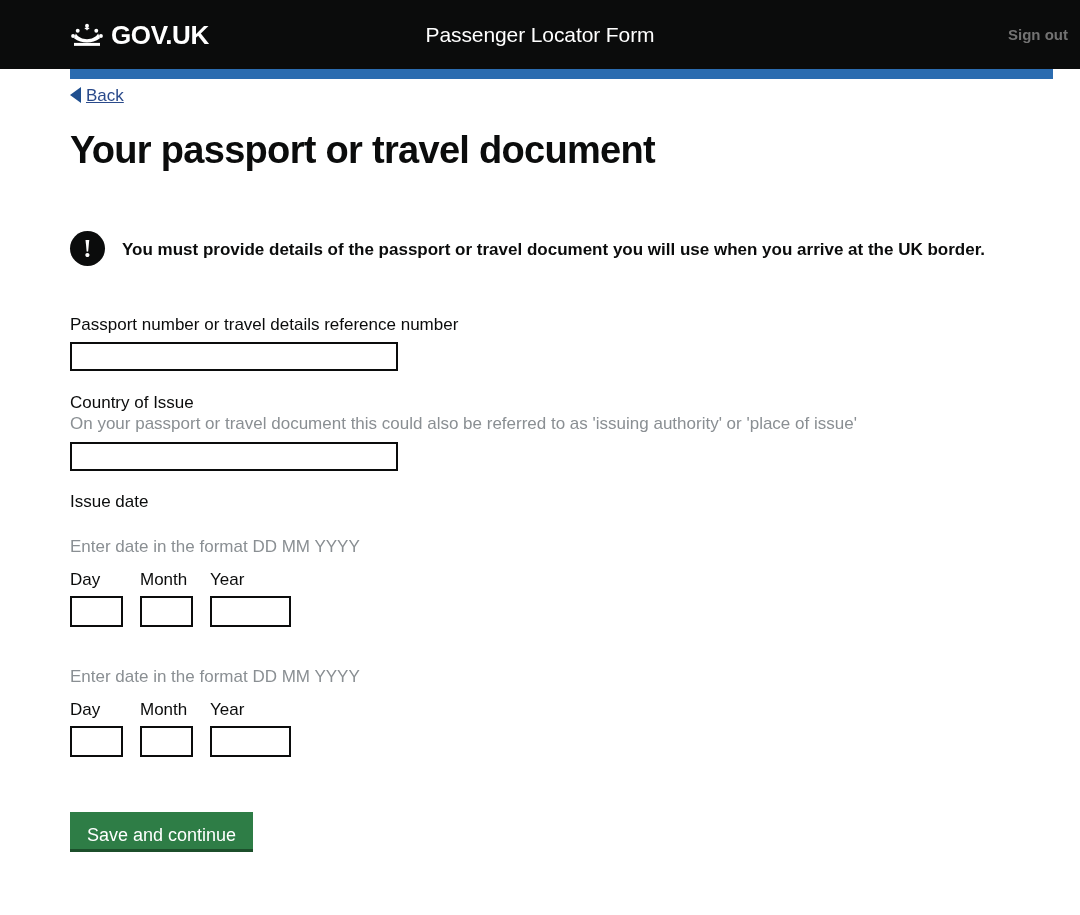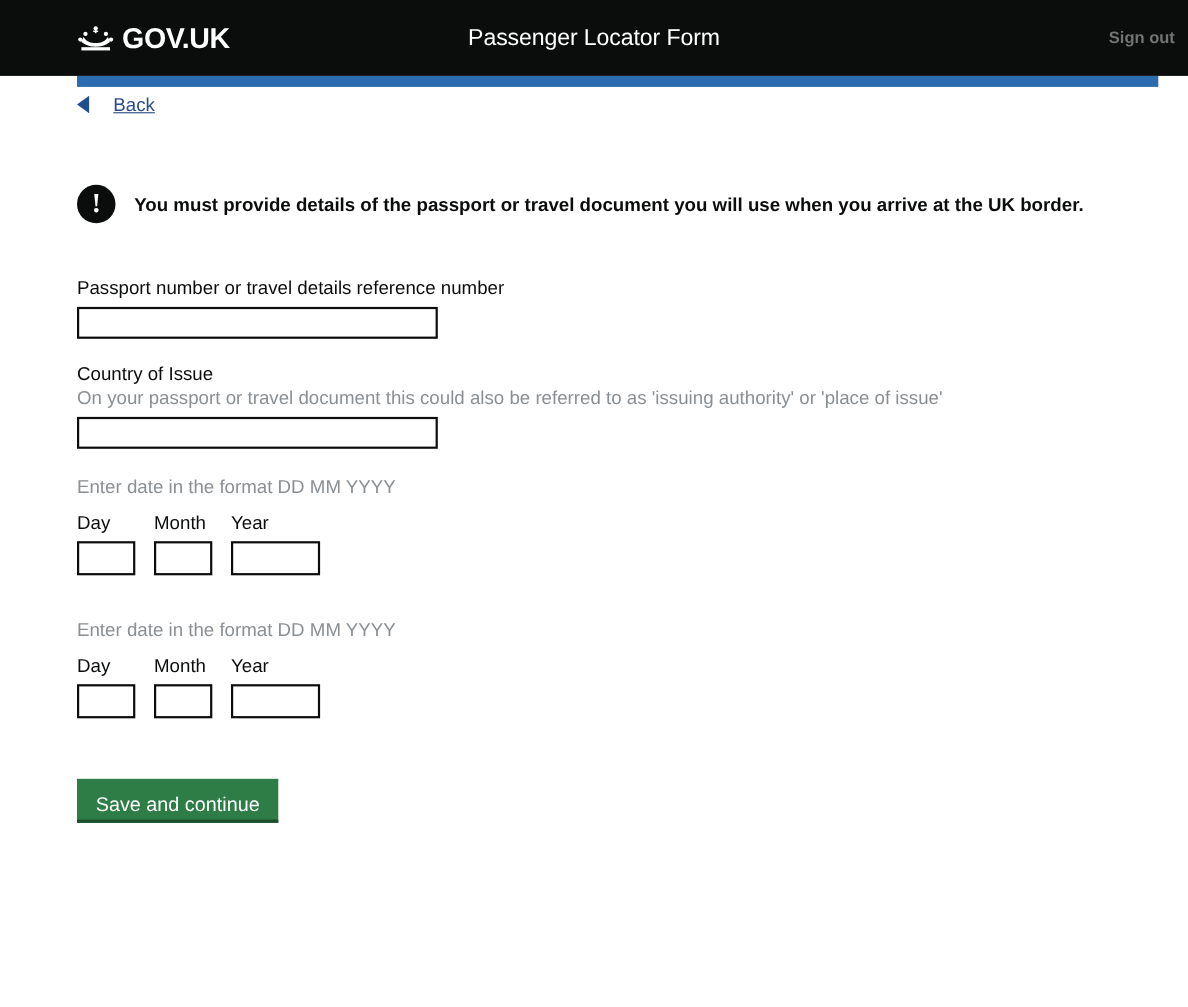--- a/index.html
+++ b/index.html
@@ -81,21 +81,21 @@
   }
 
   .back-link-row {
     margin-top: 3px;
     height: 27px;
     display: flex;
     align-items: center;
   }
   .back-link {
     display: inline-flex;
-    gap: 22px;
+    gap: 5px;
     text-decoration: none;
     cursor: pointer;
   }
   .back-arrow {
     width: 0;
     height: 0;
     border-top: 8px solid transparent;
     border-bottom: 8px solid transparent;
     border-right: 11px solid #1f4f8f;
     display: block;
@@ -260,40 +260,42 @@
 
 <div class="page">
 
   <div class="back-link-row">
     <a class="back-link" href="#">
       <span class="back-arrow"></span>
       <span class="back-text">Back</span>
     </a>
   </div>
 
+  <h1 class="page-title">Your passport or travel document</h1>
 
   <div class="warning">
     <div class="warning-icon">!</div>
     <div class="warning-text">You must provide details of the passport or travel document you will use when you arrive at the UK border.</div>
   </div>
 
   <form class="form">
 
     <div class="group">
       <label class="field-label" for="passport-number">Passport number or travel details reference number</label>
       <input id="passport-number" class="text-input" type="text" value="" style="">
     </div>
 
     <div class="group gap-country">
       <label class="field-label" for="country-of-issue">Country of Issue</label>
       <span class="field-hint">On your passport or travel document this could also be referred to as 'issuing authority' or 'place of issue'</span>
       <input id="country-of-issue" class="text-input" type="text" value="" style="">
     </div>
 
     <div class="group gap-issue">
+      <span class="field-label">Issue date</span>
       <span class="field-hint date-hint">Enter date in the format DD MM YYYY</span>
       <div class="date-parts">
         <div class="date-part">
           <label class="date-part-label" for="issue-day">Day</label>
           <input id="issue-day" class="date-input w-day" type="text" value="" style="">
         </div>
         <div class="date-part">
           <label class="date-part-label" for="issue-month">Month</label>
           <input id="issue-month" class="date-input w-month" type="text" value="" style="">
         </div>

